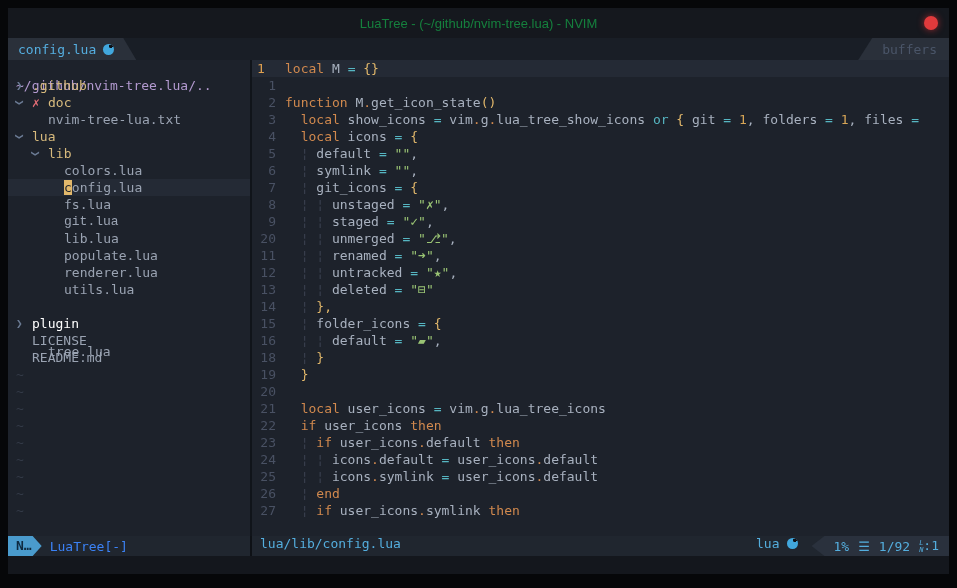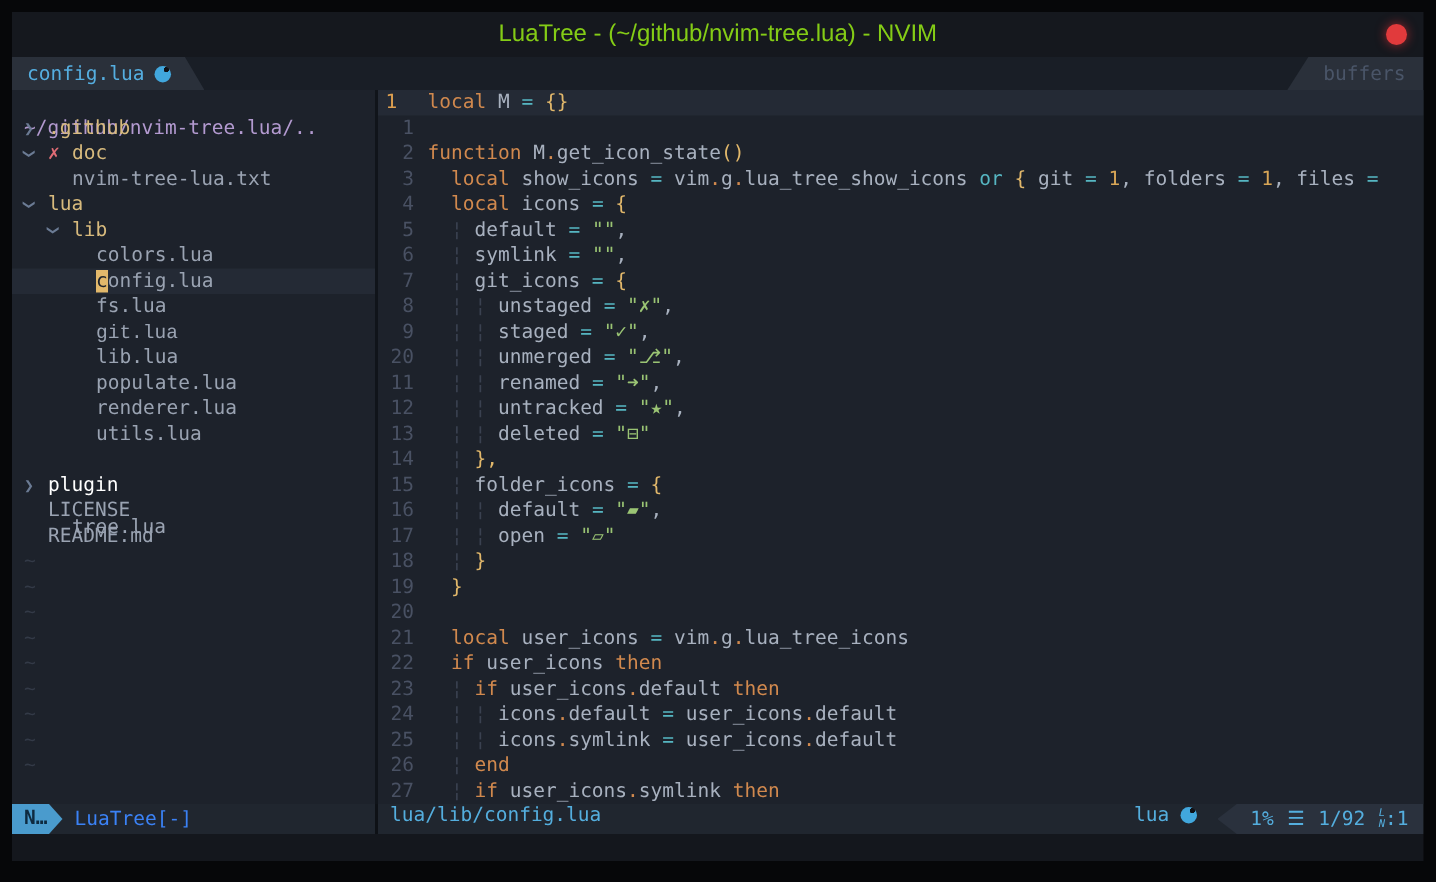--- a/index.html
+++ b/index.html
@@ -1,21 +1,21 @@
 <!DOCTYPE html>
 <html><head>
 <meta charset="utf-8">
 <style>
   html,body{margin:0;padding:0;background:#000;}
   .frame{position:relative;width:957px;height:588px;background:#060709;overflow:hidden;
          font-family:"DejaVu Sans Mono",monospace;font-size:13px;}
   .inner{position:absolute;left:8px;top:8px;width:941px;}
   
   .titlebar{height:30px;background:#15181e;display:flex;align-items:center;justify-content:center;position:relative;}
-  .titlebar .title{font-family:"Liberation Sans",sans-serif;font-size:16px;color:#84cc16;}
+  .titlebar .title{font-family:"Liberation Sans",sans-serif;font-size:13px;color:#15803d;}
   .closebtn{position:absolute;right:11px;top:8px;width:14px;height:14px;border-radius:50%;
             background:#e13a3c;box-shadow:0 0 7px rgba(230,50,55,.65);}
   
   .tabline{height:22px;background:#191e26;display:flex;align-items:stretch;position:relative;}
   .tab{background:#2a303a;display:flex;align-items:center;padding:0 22px 0 10px;
        clip-path:polygon(0 0,calc(100% - 13px) 0,100% 100%,0 100%);color:#55aee0;}
   .tabline .spacer{flex:1;}
   .tab-right{background:#2a303a;display:flex;align-items:center;padding:0 12px 0 24px;
        clip-path:polygon(14px 0,100% 0,100% 100%,0 100%);color:#4a5568;}
   .lua-icon{width:11px;height:11px;border-radius:50%;display:inline-block;margin-left:7px;
@@ -180,24 +180,20 @@
             </div>
             <div class="crow">
               <span class="gut">15</span>
               <span class="codeline"><span class="tk-v">  </span><span class="tk-g">¦</span><span class="tk-v"> folder_icons </span><span class="tk-o">=</span><span class="tk-p"> {</span></span>
             </div>
             <div class="crow">
               <span class="gut">16</span>
               <span class="codeline"><span class="tk-v">  </span><span class="tk-g">¦</span><span class="tk-v"> </span><span class="tk-g">¦</span><span class="tk-v"> default </span><span class="tk-o">=</span><span class="tk-s"> "▰"</span><span class="tk-v">,</span></span>
             </div>
             <div class="crow">
-              <span class="gut">17</span>
-              <span class="codeline"><span class="tk-v">  </span><span class="tk-g">¦</span><span class="tk-v"> </span><span class="tk-g">¦</span><span class="tk-v"> open </span><span class="tk-o">=</span><span class="tk-s"> "▱"</span></span>
-            </div>
-            <div class="crow">
               <span class="gut">18</span>
               <span class="codeline"><span class="tk-v">  </span><span class="tk-g">¦</span><span class="tk-p"> }</span></span>
             </div>
             <div class="crow">
               <span class="gut">19</span>
               <span class="codeline"><span class="tk-v">  </span><span class="tk-p">}</span></span>
             </div>
             <div class="crow">
               <span class="gut">20</span>
               <span class="codeline"></span>

